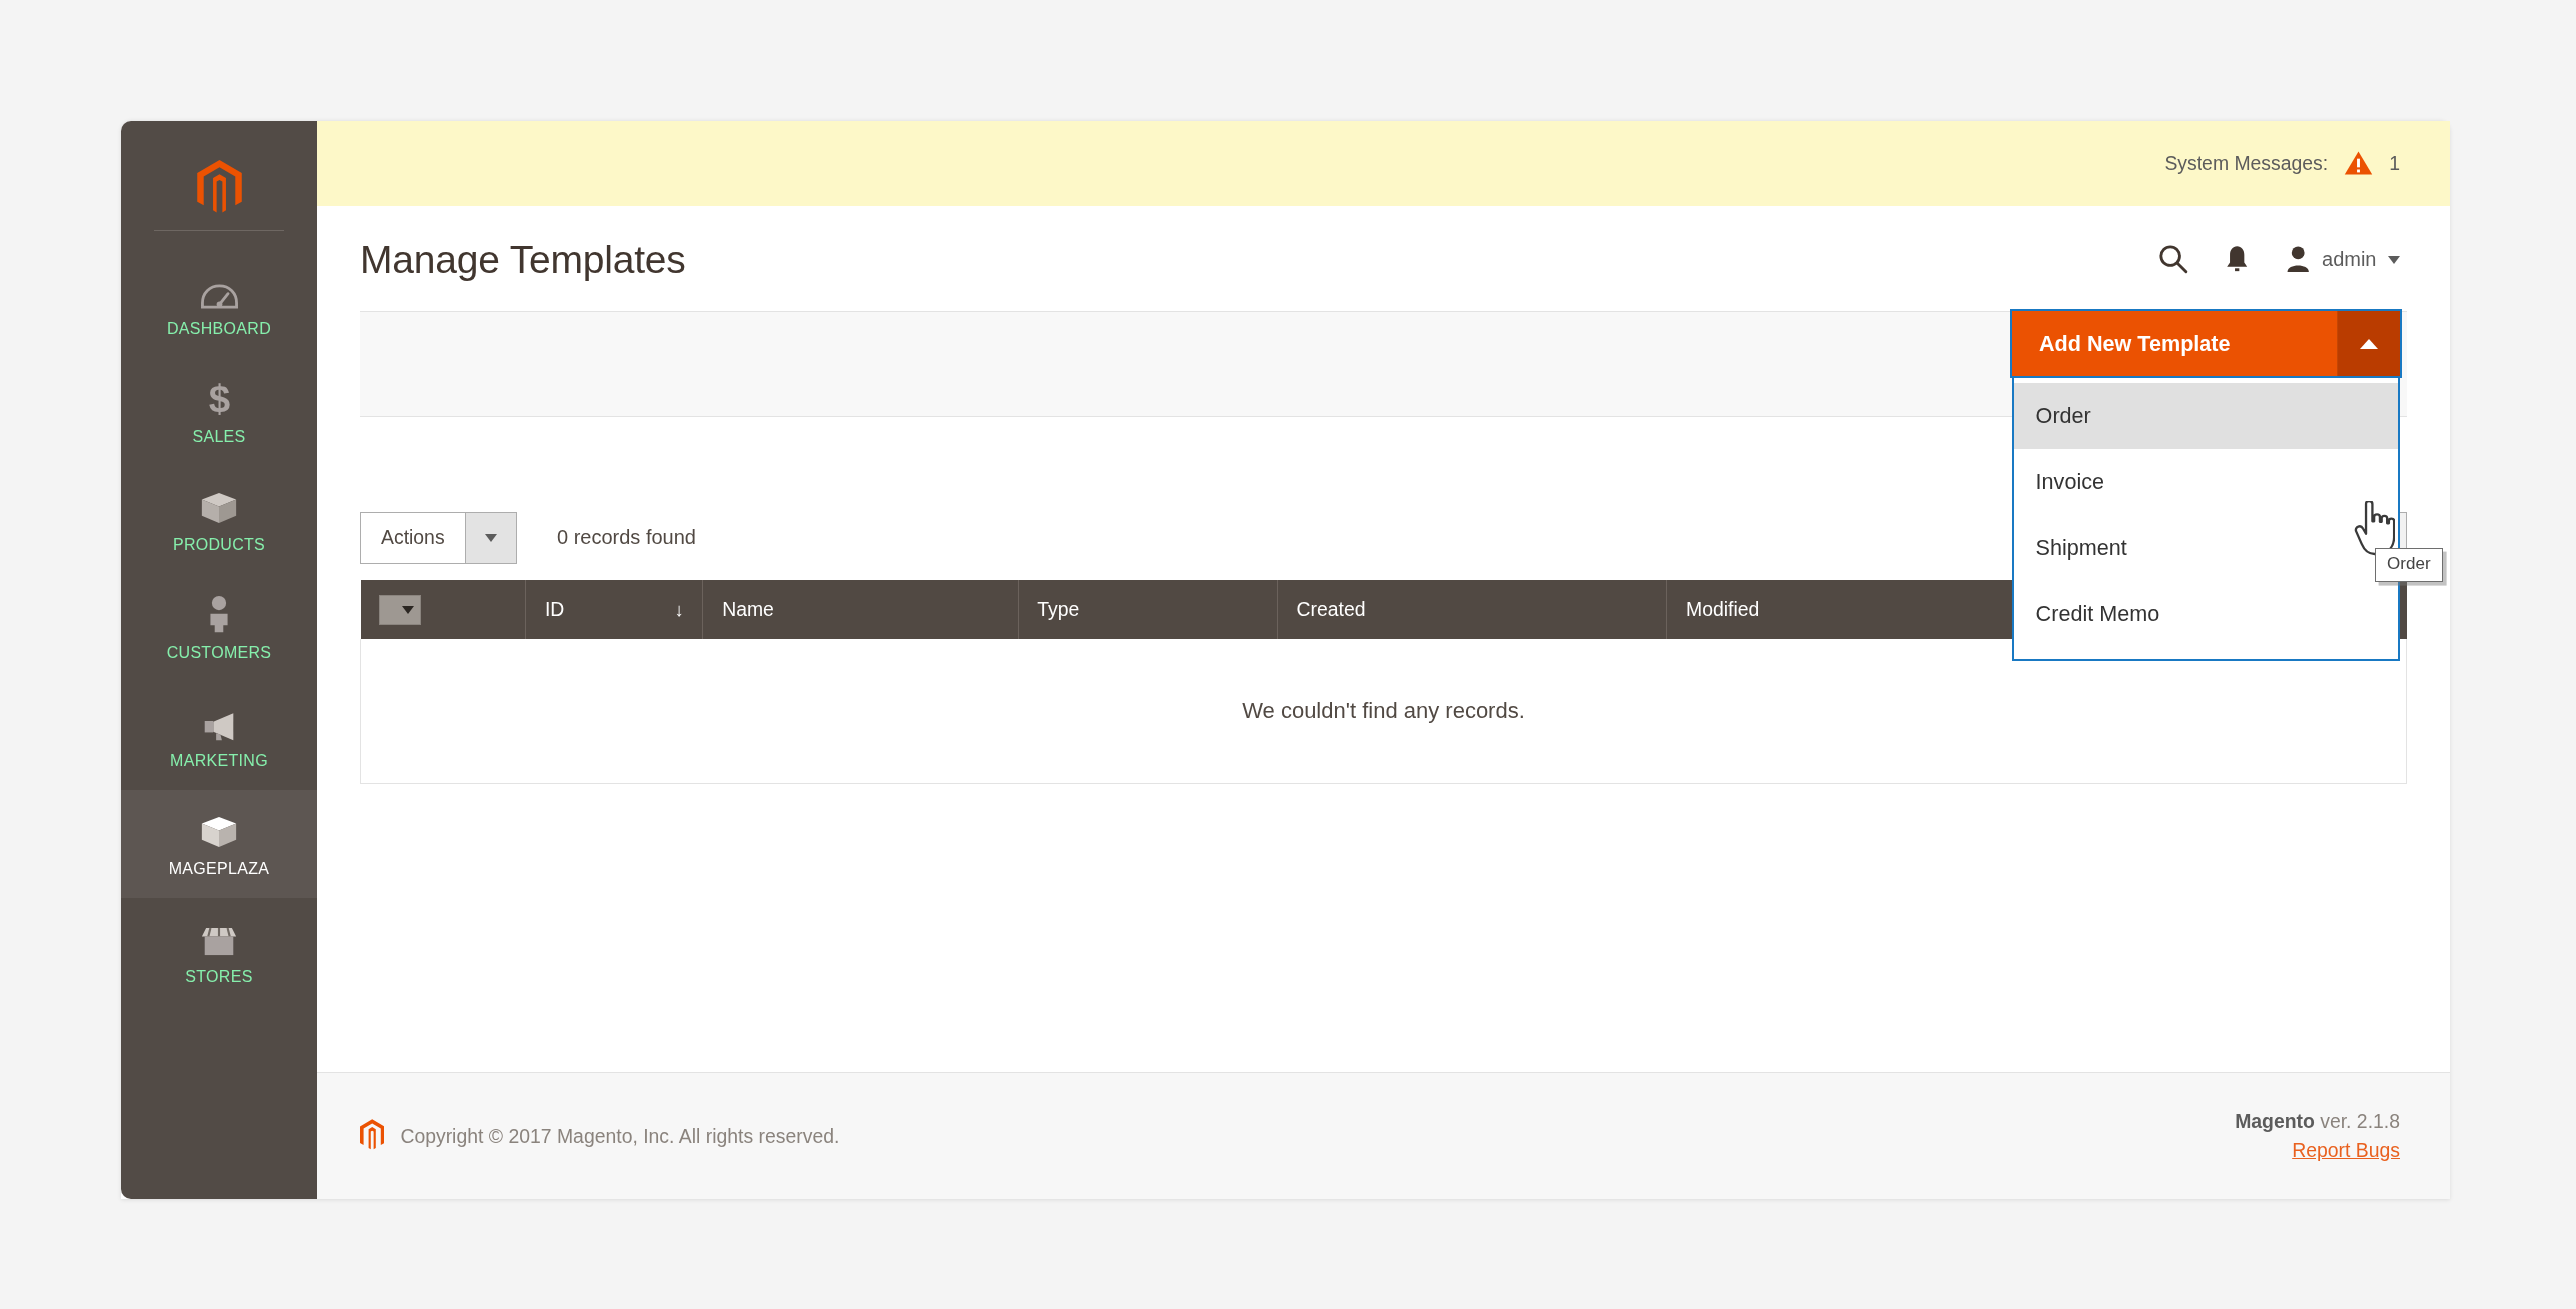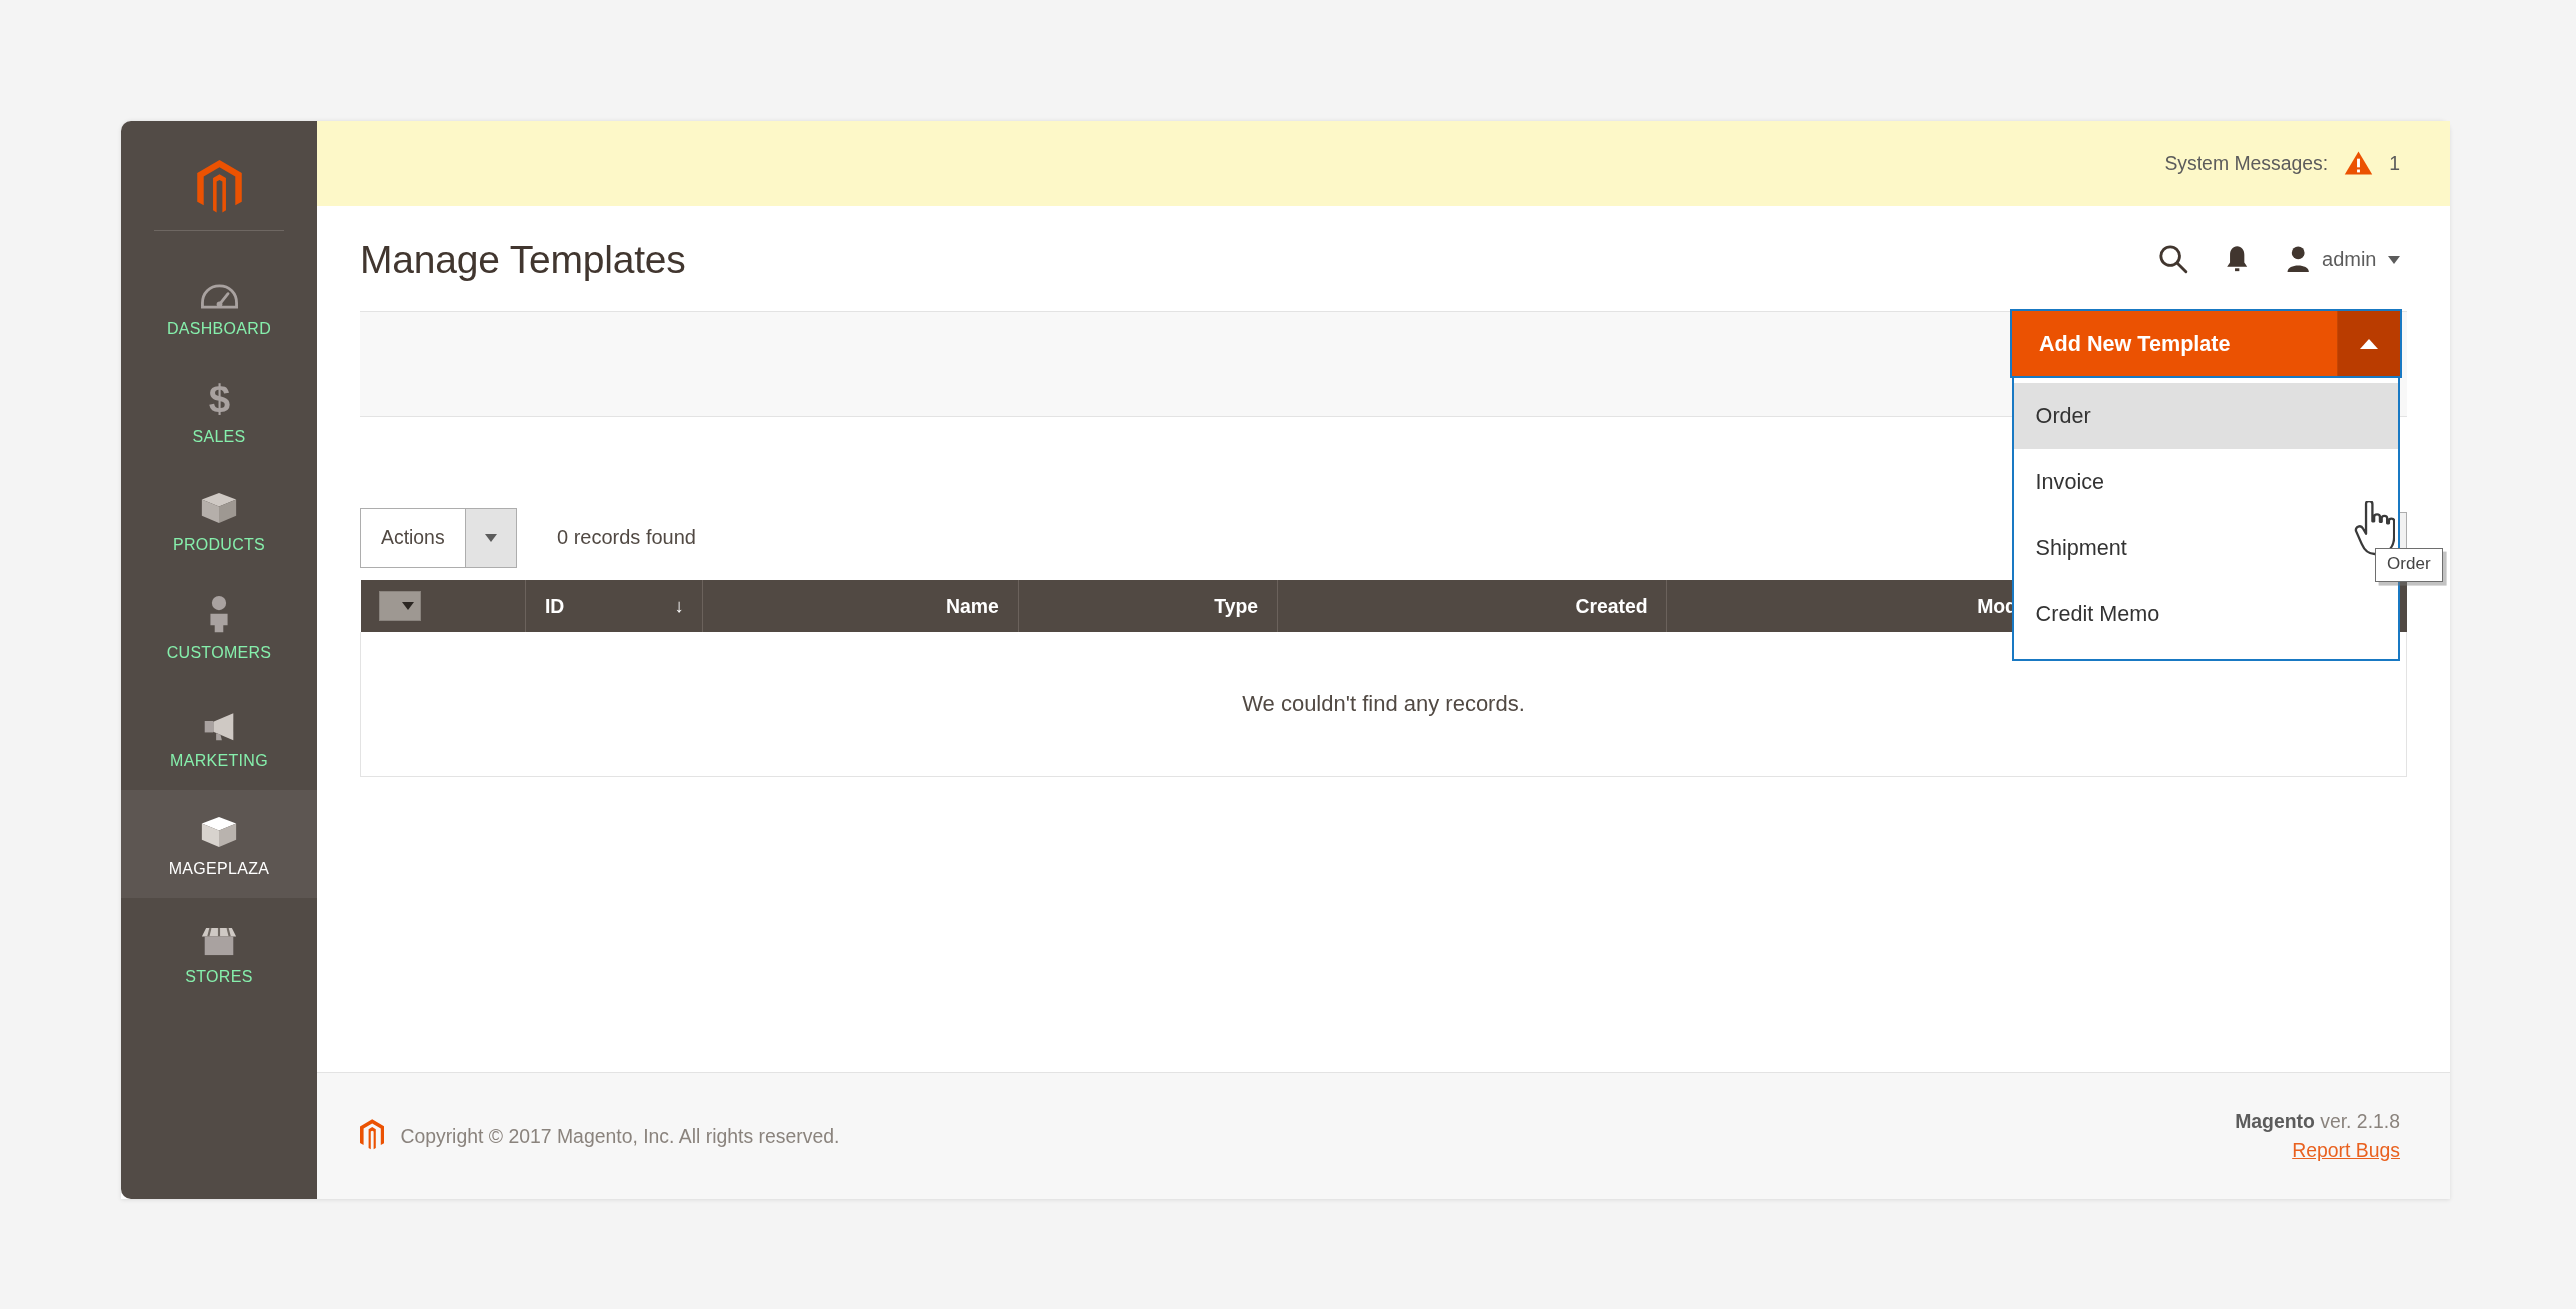--- a/index.html
+++ b/index.html
@@ -129,21 +129,21 @@
   
   .actions-row {
     margin: 0 43px;
     height: 85px;
     display: flex; align-items: center;
     position: relative;
   }
   .select-box {
     display: flex; align-items: stretch;
     border: 0.7px solid #adadad;
-    height: 60px;
+    height: 52px;
     background: #ffffff;
     cursor: pointer;
   }
   .select-box .sel-val {
     display: flex; align-items: center;
     padding: 0 20px; font-size: 19.4px; color: #514943;
   }
   .select-box .sel-arrow {
     width: 52px;
     background: #e3e3e3;
@@ -166,23 +166,23 @@
     border: 0.7px solid #adadad; background: #f2f2f2;
     margin-left: 13px;
   }
 
   
   .grid-wrap { margin: 0 43px; }
   table.grid { width: 100%; border-collapse: collapse; table-layout: fixed; }
   table.grid thead th {
     background: #514943;
     color: #ffffff;
-    font-size: 19.4px; font-weight: bold;
-    text-align: right;
-    height: 52px;
+    font-size: 19.4px; font-weight: normal;
+    text-align: left;
+    height: 59px;
     padding: 0 18.7px;
     border-right: 0.7px solid #6b625c;
     white-space: nowrap;
   }
   table.grid thead th:last-child { border-right: none; }
   th.col-check { width: 151px; }
   th.col-id { width: 162px; }
   th.col-name { width: 288px; }
   th.col-type { width: 237px; }
   th.col-created { width: 356px; }

